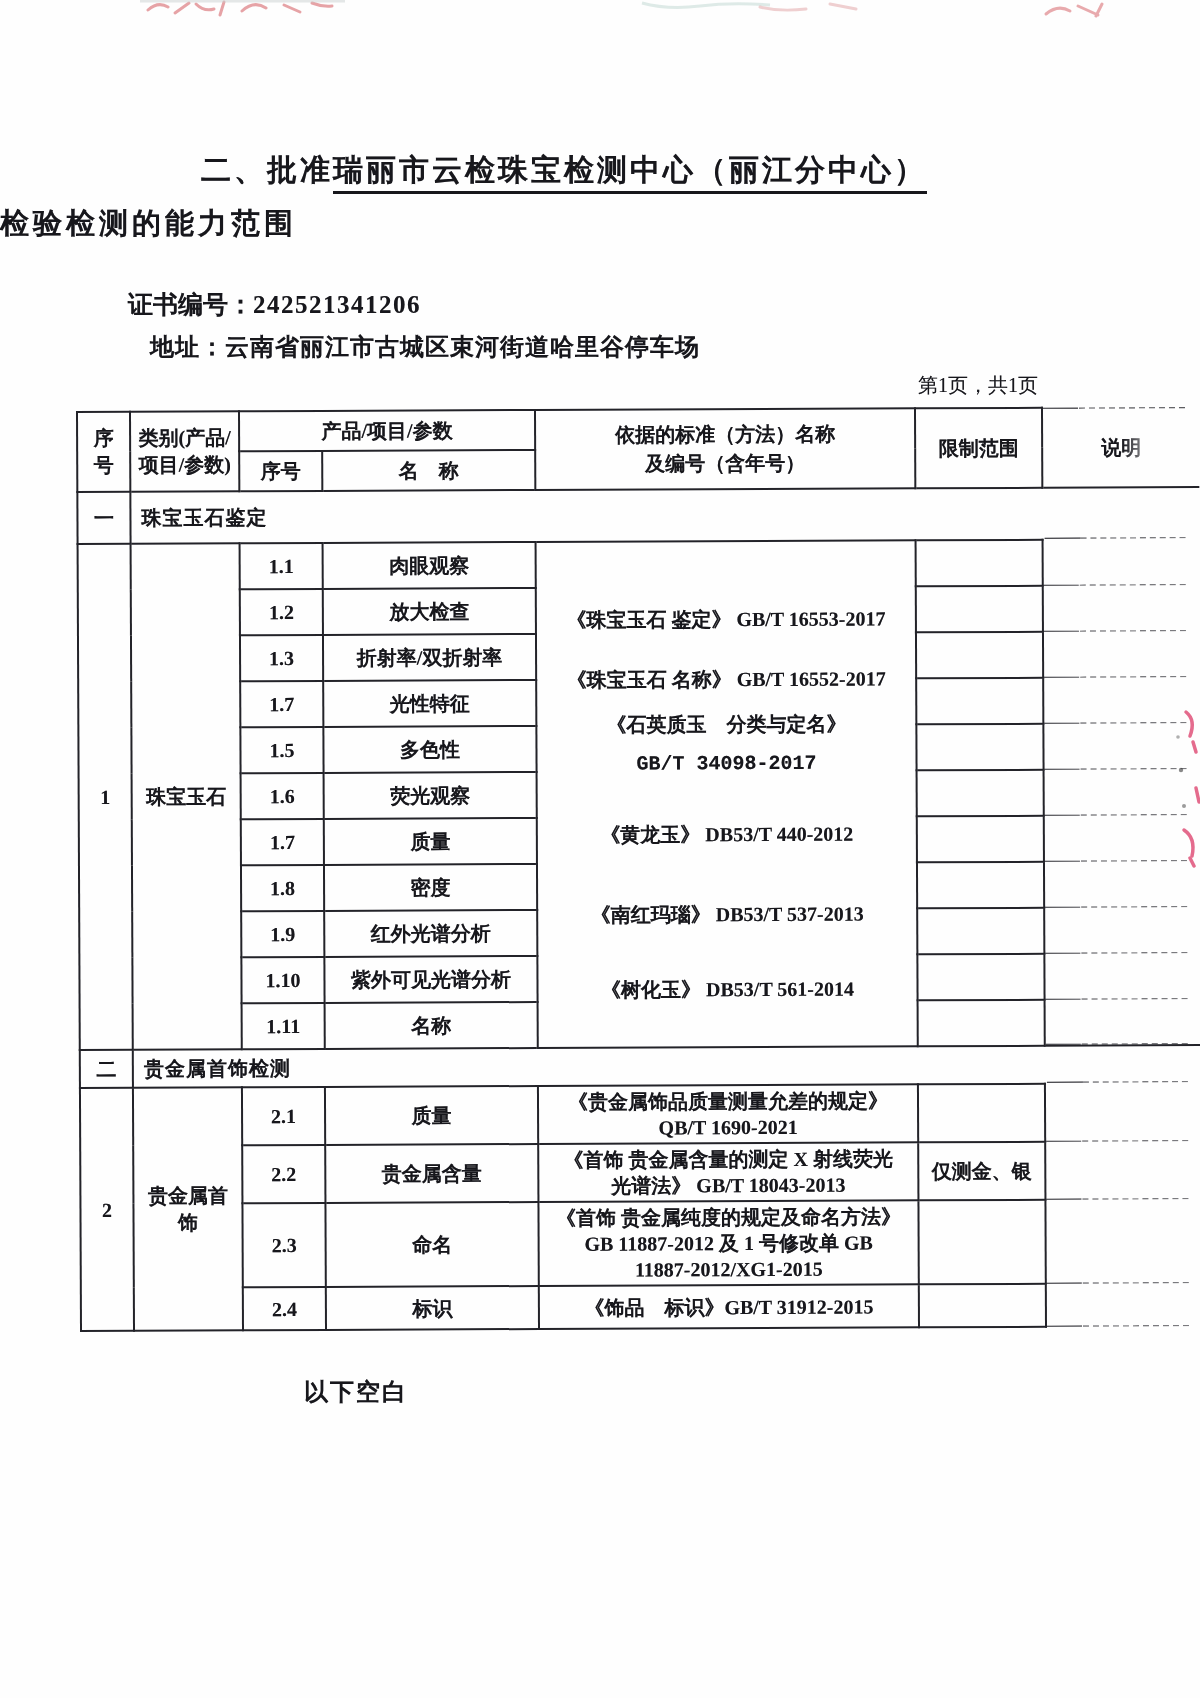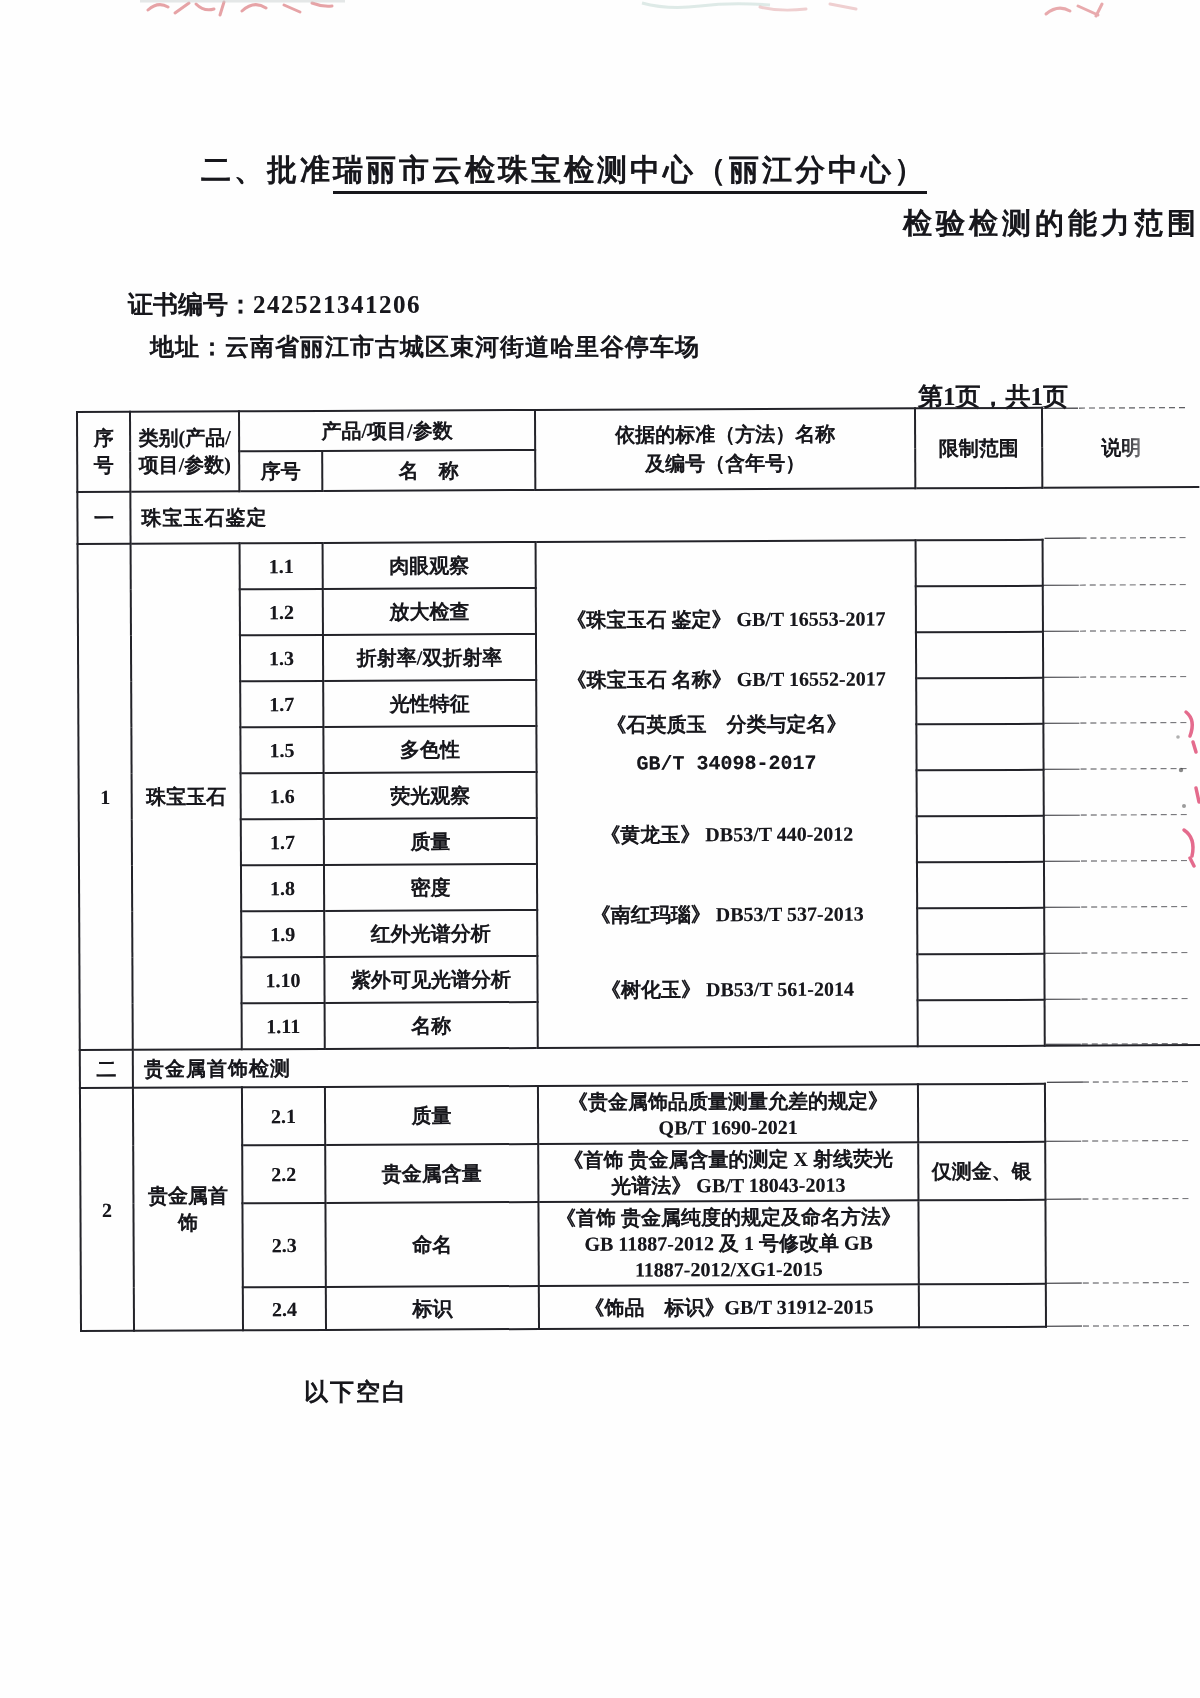--- a/index.html
+++ b/index.html
@@ -6,25 +6,25 @@
   body{
     width:1200px;height:1698px;position:relative;overflow:hidden;
     background:#fefefe;color:#17171c;
     font-family:"Liberation Serif","DejaVu Serif",serif;
     text-shadow:0 0 .6px rgba(23,23,28,.45);
   }
   .abs{position:absolute;}
   
   .title{top:150px;left:0;width:1128px;text-align:center;font-size:30px;font-weight:700;letter-spacing:3px;white-space:nowrap;}
   .title .ul{border-bottom:3px solid #17171c;padding-bottom:5px;}
-  .subtitle{top:204px;left:0;width:1200px;text-align:right;font-size:29px;font-weight:700;letter-spacing:4px;}
+  .subtitle{top:204px;left:0;width:1200px;text-align:left;font-size:29px;font-weight:700;letter-spacing:4px;}
   .cert{top:288px;left:128px;font-size:25px;font-weight:700;}
   .cert .num{letter-spacing:1.5px;}
   .addr{top:331px;left:128px;font-size:24px;font-weight:700;letter-spacing:1px;margin-left:22px;}
-  .pageind{top:380px;left:918px;font-size:25px;font-weight:700;}
+  .pageind{top:372px;left:918px;font-size:20px;font-weight:400;}
   .footnote{top:1376px;left:304px;font-size:24px;font-weight:700;letter-spacing:2px;}
   
   .table-wrap{position:absolute;left:78px;top:411px;width:1122px;transform:rotate(-0.25deg);transform-origin:0 50%;}
   table{border-collapse:collapse;table-layout:fixed;width:1122px;font-size:20px;font-weight:600;}
   td,th{border:2px solid #232329;padding:0 4px;text-align:center;vertical-align:middle;line-height:1.3;font-weight:600;overflow:hidden;}
   tr.rh{height:40px;}
   tr.rsec1{height:52px;}
   tr.rsec2{height:38px;}
   tr.ri{height:46px;}
   tr.r21{height:52px;}

